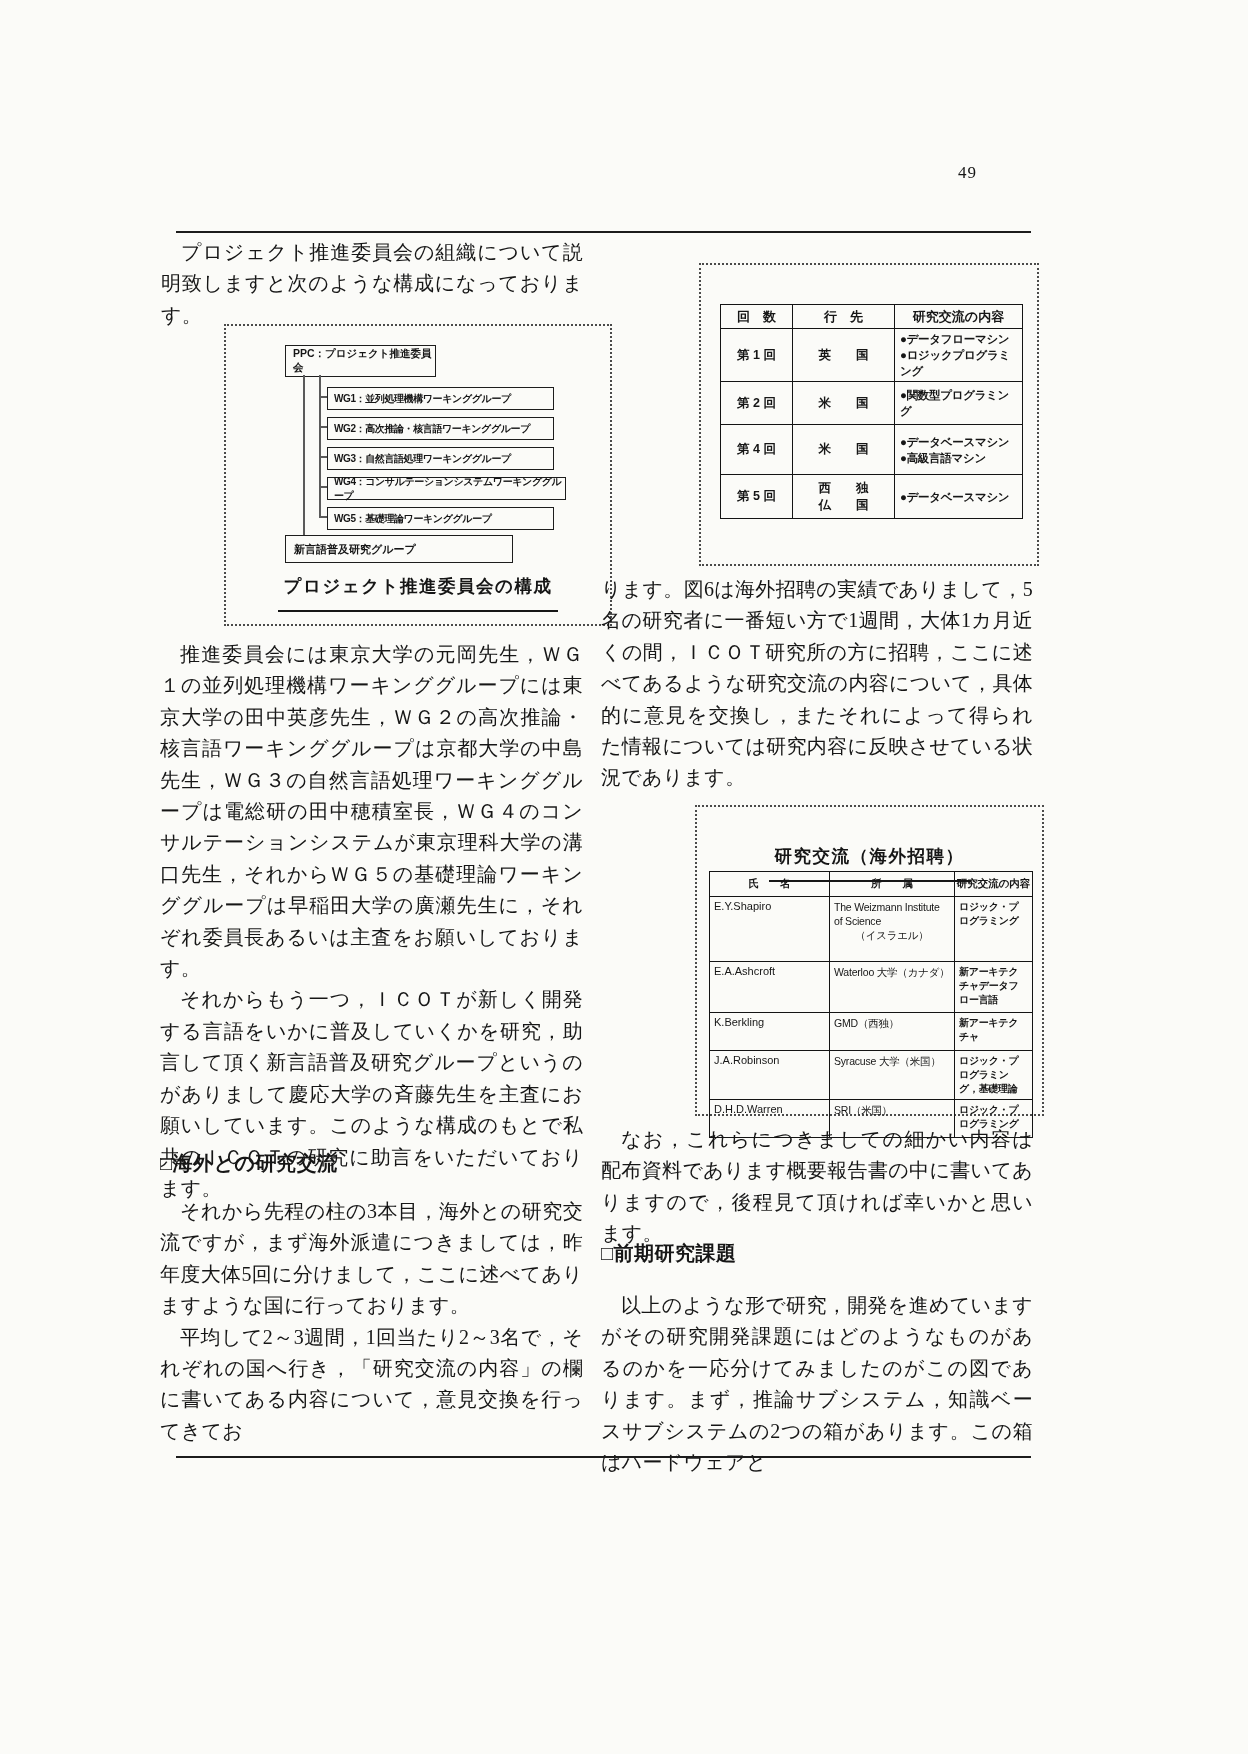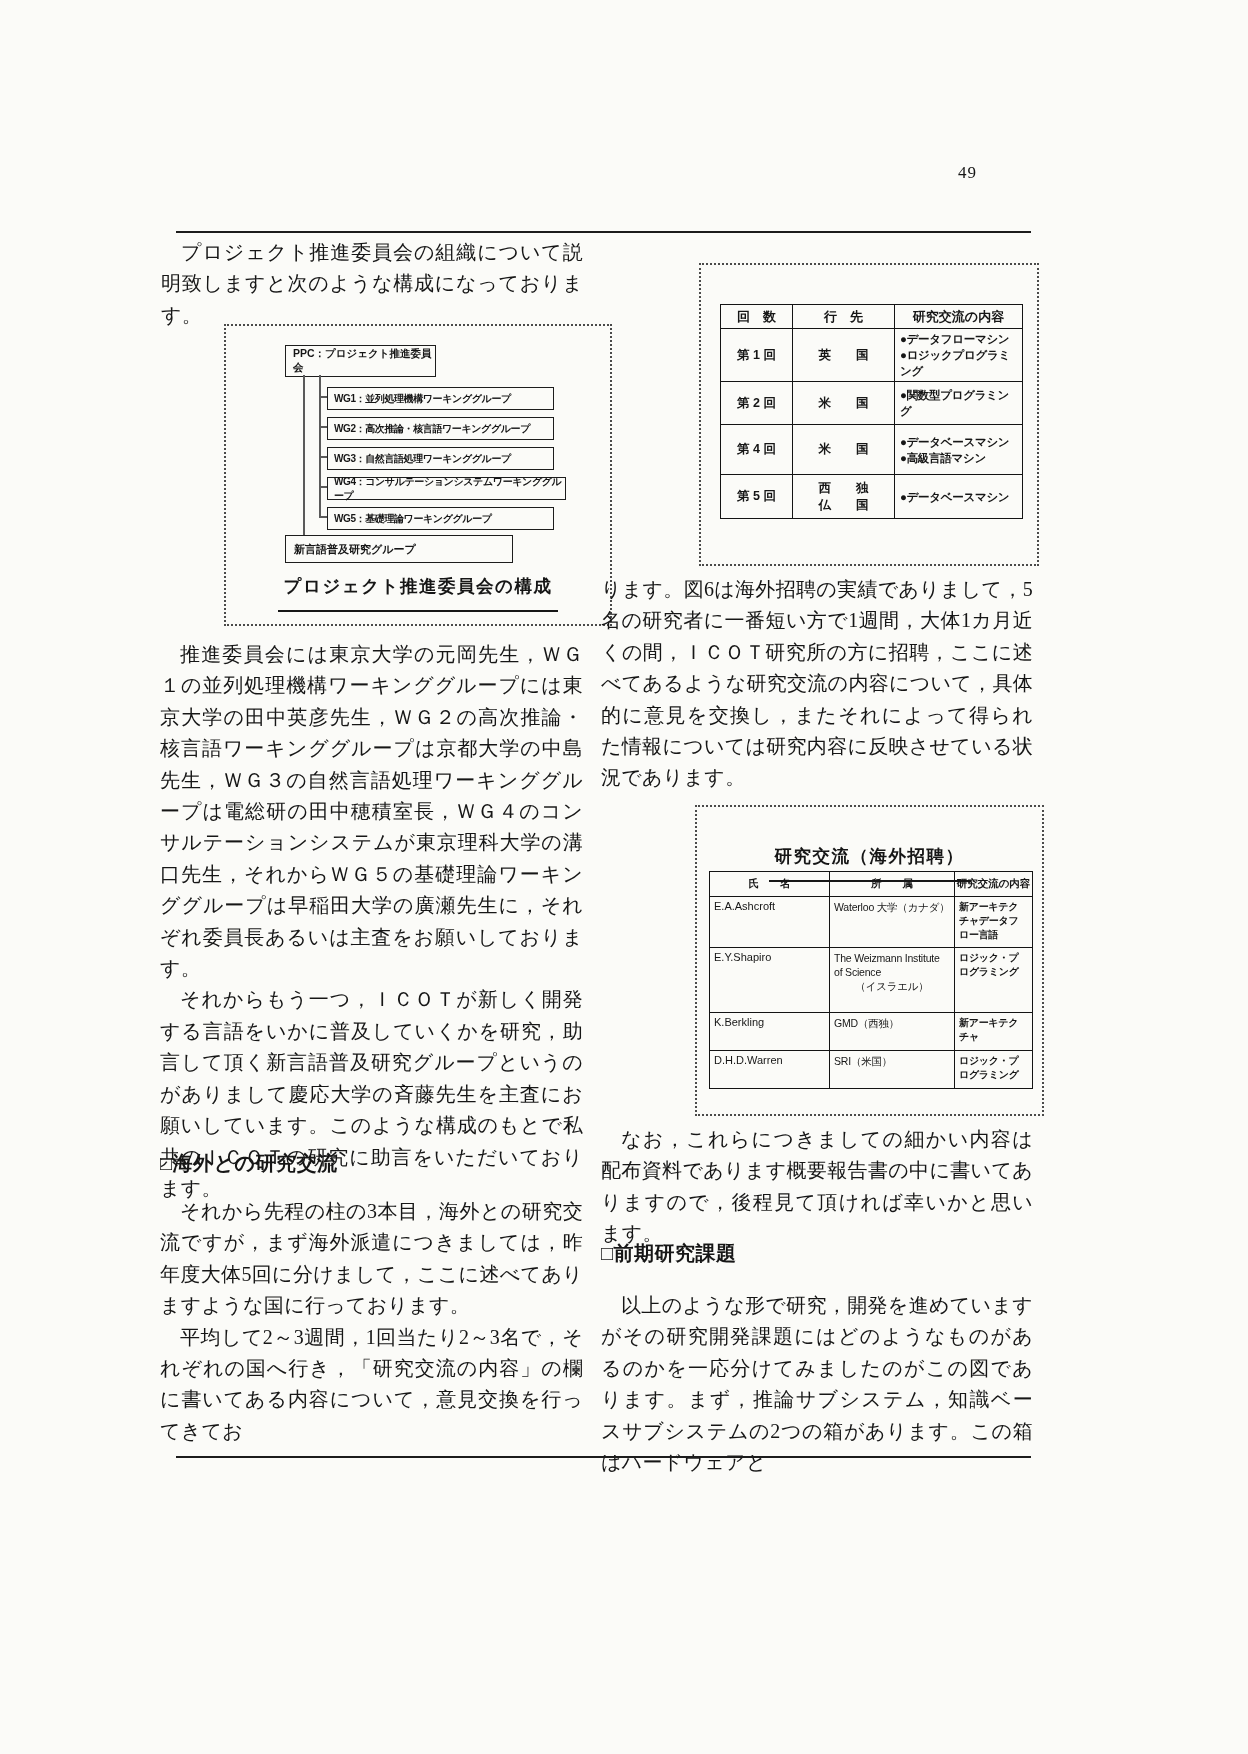--- a/index.html
+++ b/index.html
@@ -207,42 +207,49 @@
           <col style="width:120px">
           <col style="width:125px">
           <col style="width:78px">
         </colgroup>
       <tbody>
           <tr>
         <th>氏　　名</th>
         <th>所　　属</th>
         <th>研究交流の内容</th>
       </tr>
+      <tr id="tr-shapiro">
+        <td class="c-name">E.Y.Shapiro</td>
+        <td class="c-affil">
+          <div>The Weizmann Institute of Science</div>
+          <div class="affil-sub">（イスラエル）</div>
+        </td>
+        <td class="c-topic">ロジック・プログラミング</td>
+      </tr>
       <tr id="tr-ashcroft">
         <td class="c-name">E.A.Ashcroft</td>
         <td class="c-affil">
           <div>Waterloo 大学（カナダ）</div>
         </td>
         <td class="c-topic">新アーキテクチャデータフロー言語</td>
       </tr>
-      <tr id="tr-shapiro">
-        <td class="c-name">E.Y.Shapiro</td>
-        <td class="c-affil">
-          <div>The Weizmann Institute of Science</div>
-          <div class="affil-sub">（イスラエル）</div>
-        </td>
-        <td class="c-topic">ロジック・プログラミング</td>
-      </tr>
       <tr id="tr-berkling">
         <td class="c-name">K.Berkling</td>
         <td class="c-affil">
           <div>GMD（西独）</div>
         </td>
         <td class="c-topic">新アーキテクチャ</td>
       </tr>
+      <tr id="tr-robinson">
+        <td class="c-name">J.A.Robinson</td>
+        <td class="c-affil">
+          <div>Syracuse 大学（米国）</div>
+        </td>
+        <td class="c-topic">ロジック・プログラミング，基礎理論</td>
+      </tr>
       <tr id="tr-warren">
         <td class="c-name">D.H.D.Warren</td>
         <td class="c-affil">
           <div>SRI（米国）</div>
         </td>
         <td class="c-topic">ロジック・プログラミング</td>
       </tr>
     </tbody>
       </table>
   </div>

